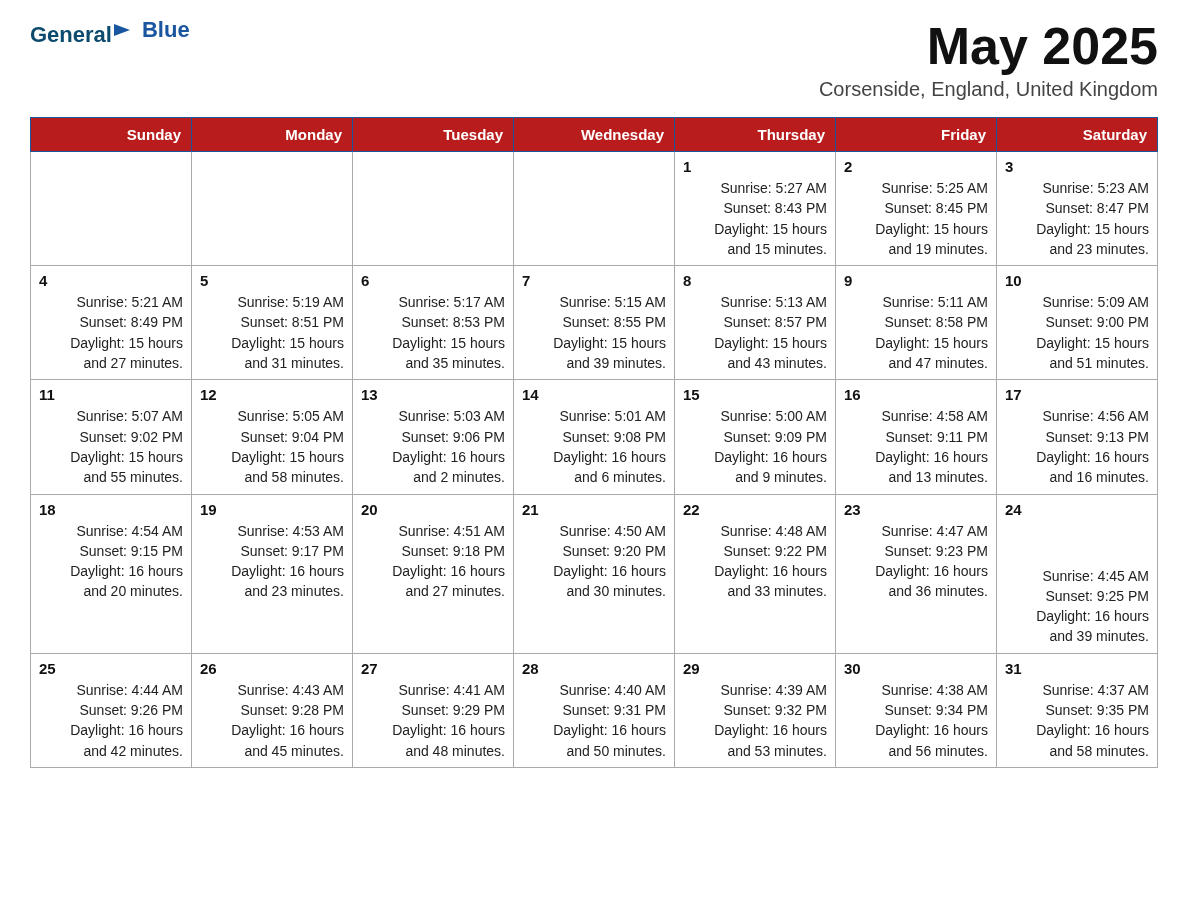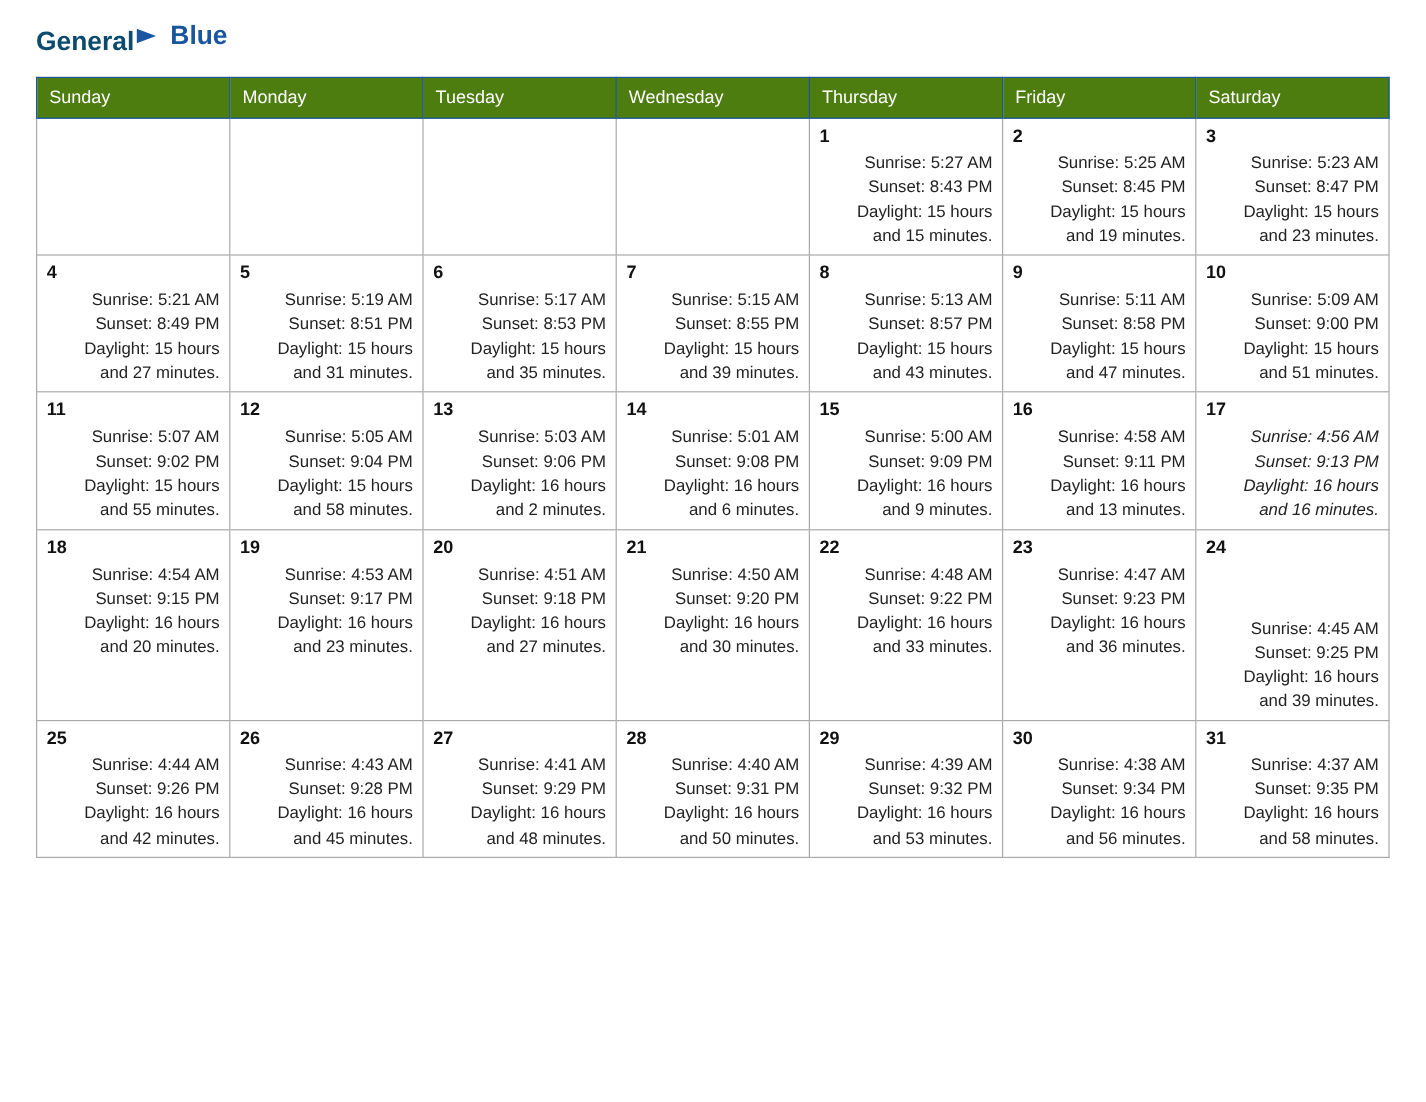--- a/index.html
+++ b/index.html
@@ -40,26 +40,26 @@
       font-size: 20px;
       color: #444;
       margin-top: 6px;
     }
     table {
       width: 100%;
       border-collapse: collapse;
       table-layout: fixed;
     }
     thead th {
-      background: #4d7c0f;
+      background: #b91c1c;
       color: #fff;
       font-size: 15px;
-      font-weight: normal;
+      font-weight: bold;
       padding: 8px 10px;
-      text-align: left;
+      text-align: right;
       border: 1px solid #1a56a0;
     }
     tbody td {
       border: 1px solid #aaa;
       vertical-align: top;
       padding: 6px 8px;
       font-size: 12px;
       color: #222;
       height: 110px;
       width: calc(100% / 7);
@@ -90,20 +90,24 @@
 <div class="header">
   <div class="logo">
     <span>
       <span style="font-size:22px;font-weight:bold;color:#0c4a6e;">General</span><svg class="logo-icon" viewBox="0 0 22 22" xmlns="http://www.w3.org/2000/svg">
         <polygon points="2,2 18,8 2,14" fill="#1a56a0"></polygon>
       </svg>
     </span>
     <br>
     <span style="font-size:22px;font-weight:bold;color:#1a56a0;display:block;margin-top:-8px;margin-left:0;text-align:center;">Blue</span>
   </div>
+  <div class="title-section">
+    <div class="month-title">May 2025</div>
+    <div class="location">Corsenside, England, United Kingdom</div>
+  </div>
 </div>
 
 <table>
   <thead>
     <tr>
     <th>Sunday</th>
         <th>Monday</th>
         <th>Tuesday</th>
         <th>Wednesday</th>
         <th>Thursday</th>
@@ -228,21 +232,21 @@
         </td>
         <td>
           <span class="day-number">16</span>
           <div class="day-info" style="white-space: pre-line;">Sunrise: 4:58 AM
 Sunset: 9:11 PM
 Daylight: 16 hours
 and 13 minutes.</div>
         </td>
         <td>
           <span class="day-number">17</span>
-          <div class="day-info" style="white-space: pre-line; font-style: italic;">Sunrise: 4:56 AM
+          <div class="day-info" style="white-space: pre-line;">Sunrise: 4:56 AM
 Sunset: 9:13 PM
 Daylight: 16 hours
 and 16 minutes.</div>
         </td>
       </tr>
       <tr>
         <td>
           <span class="day-number">18</span>
           <div class="day-info" style="white-space: pre-line;">Sunrise: 4:54 AM
 Sunset: 9:15 PM

